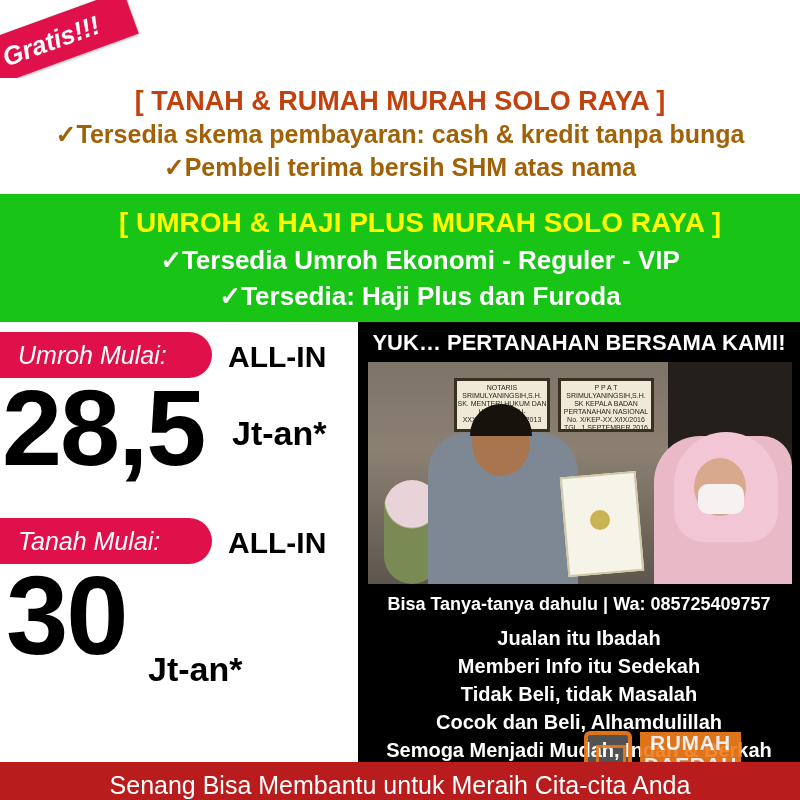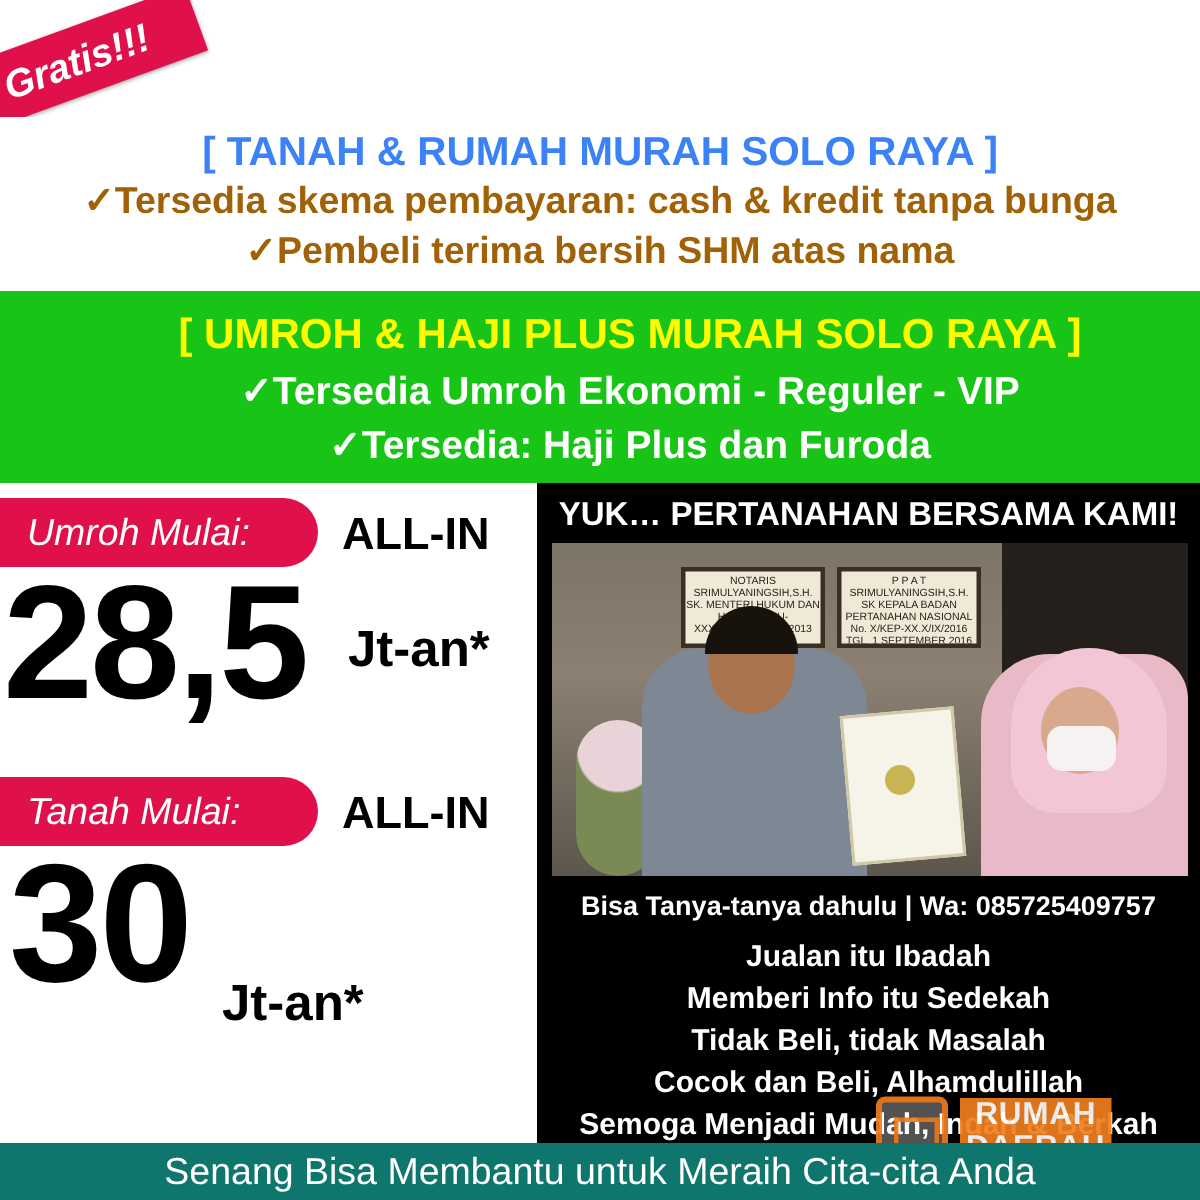--- a/index.html
+++ b/index.html
@@ -67,21 +67,21 @@
     width: 800px;
     height: 116px;
     background: #ffffff;
     text-align: center;
     padding-top: 6px;
     box-sizing: border-box;
   }
   .white-line1 {
     font-size: 27px;
     font-weight: bold;
-    color: #3b82f6;
+    color: #c2410c;
     line-height: 34px;
     white-space: nowrap;
   }
   .white-line {
     font-size: 25px;
     font-weight: bold;
     color: #a16207;
     line-height: 33px;
     white-space: nowrap;
   }
@@ -367,23 +367,23 @@
     padding: 0 4px;
     letter-spacing: .5px;
   }
 
   
   .bottom-bar {
     position: absolute;
     left: 0; top: 762px;
     width: 800px;
     height: 38px;
-    background: #0f766e;
-    display: flex;
-    align-items: center;
+    background: #b91c1c;
+    display: flex;
+    align-items: flex-end;
     justify-content: center;
   }
   .bottom-text {
     color: #ffffff;
     font-size: 25px;
     white-space: nowrap;
   }
 </style>
 </head>
 <body>

